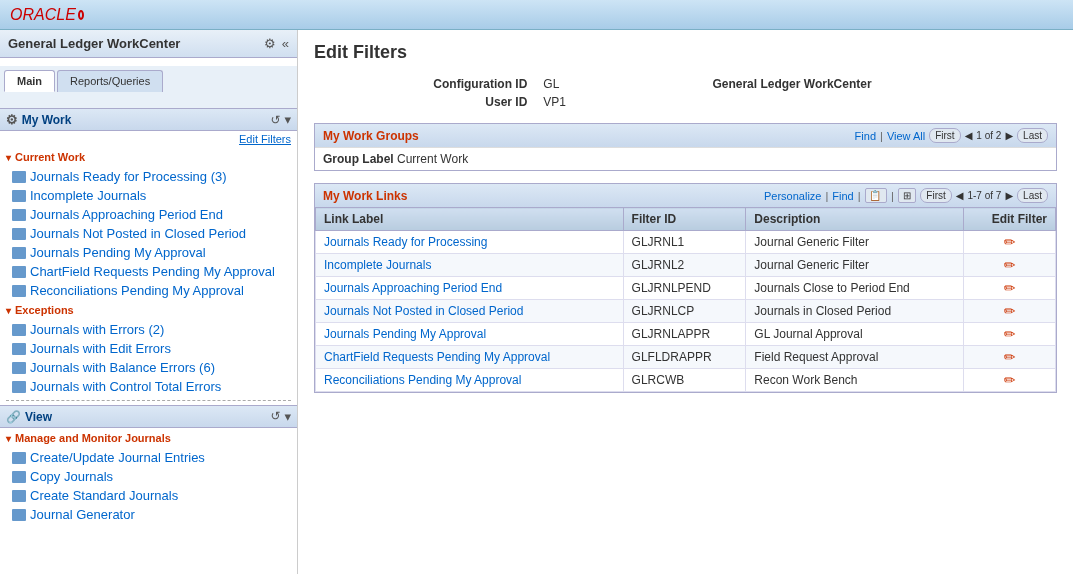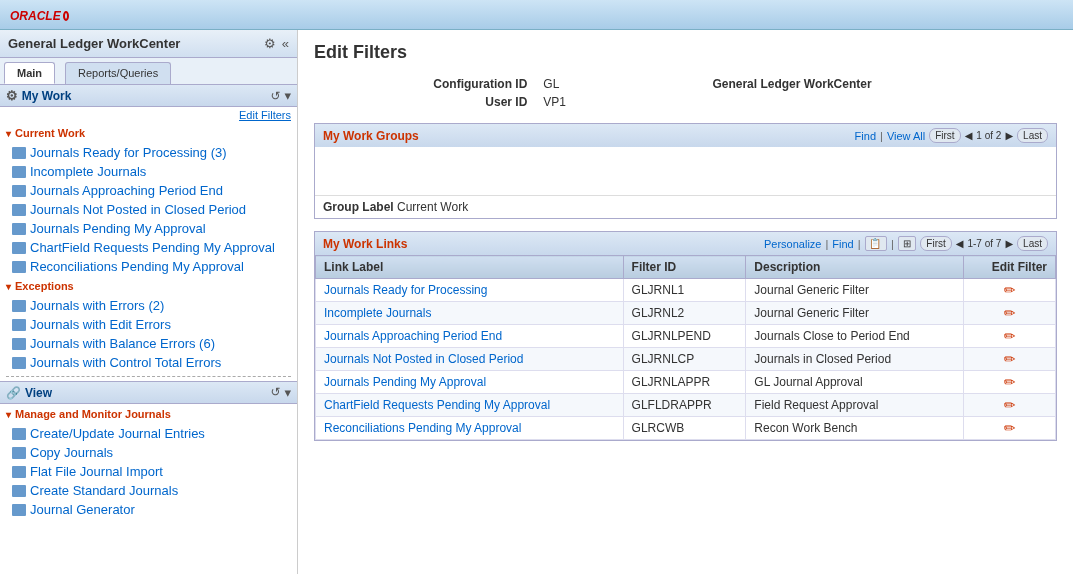--- a/index.html
+++ b/index.html
@@ -61,22 +61,23 @@
       color: #555;
       cursor: pointer;
       font-size: 13px;
     }
 
     
     #tabs-row {
       display: flex;
       background: #e8f0f8;
       border-bottom: 1px solid #aac;
-      padding: 4px 4px 0;
-      gap: 10px;
+      padding: 4px 4px 16px;
+      gap: 2px;
+      margin-top: 8px;
     }
     .tab {
       padding: 4px 12px;
       border: 1px solid #aac;
       border-bottom: none;
       background: #d0dff0;
       cursor: pointer;
       font-size: 11px;
       border-radius: 3px 3px 0 0;
       color: #333;
@@ -235,21 +236,20 @@
       font-size: 10px;
       border-radius: 7px;
       color: #333;
     }
     .nav-page { font-size: 10px; color: #333; }
 
     .group-label-row {
       padding: 4px 8px;
       font-size: 12px;
       border-top: 1px solid #ddd;
-      margin-top: 48px;
     }
     .group-label-key { font-weight: bold; }
 
     
     .work-links-container {
       border: 1px solid #aac;
     }
     .work-links-header {
       background: linear-gradient(to bottom, #dce8f5, #c8d8ec);
       display: flex;
@@ -304,21 +304,21 @@
       cursor: pointer;
       font-size: 14px;
     }
     .edit-cell { text-align: center; }
   </style>
 </head>
 <body>
 
 <div id="top-bar">
   <span id="oracle-logo">
-    <span style="color:#cc0000; font-style:italic; font-weight:bold; font-size:12px; font-family:Arial;margin-top:20px;">
+    <span style="color:#cc0000; font-style:italic; font-weight:normal; font-size:16px; font-family:Arial;margin-top:20px;">
       <span style="color:#cc0000;">O</span><span style="color:#cc0000;">R</span><span style="color:#cc0000;">A</span><span style="color:#cc0000;">C</span><span style="color:#cc0000;">L</span><span style="color:#cc0000;">E</span><span style="display:inline-block; width:6px; height:10px; border-radius:50%; border:2px solid #cc0000; margin-left:2px; vertical-align:middle;"></span>
     </span>
   </span>
 </div>
 
 <div id="main-layout">
 
   <div id="left-panel">
 
     <div id="left-panel-header">
@@ -428,24 +428,20 @@
         <span>Manage and Monitor Journals</span>
       </div>
       <div class="section-items">
         <div class="nav-item">
           <span class="nav-item-icon"></span>
           <span>Create/Update Journal Entries</span>
         </div>
         <div class="nav-item">
           <span class="nav-item-icon"></span>
           <span>Copy Journals</span>
-        </div>
-        <div class="nav-item">
-          <span class="nav-item-icon"></span>
-          <span>Flat File Journal Import</span>
         </div>
         <div class="nav-item">
           <span class="nav-item-icon"></span>
           <span>Create Standard Journals</span>
         </div>
         <div class="nav-item">
           <span class="nav-item-icon"></span>
           <span>Journal Generator</span>
         </div>
       </div>

